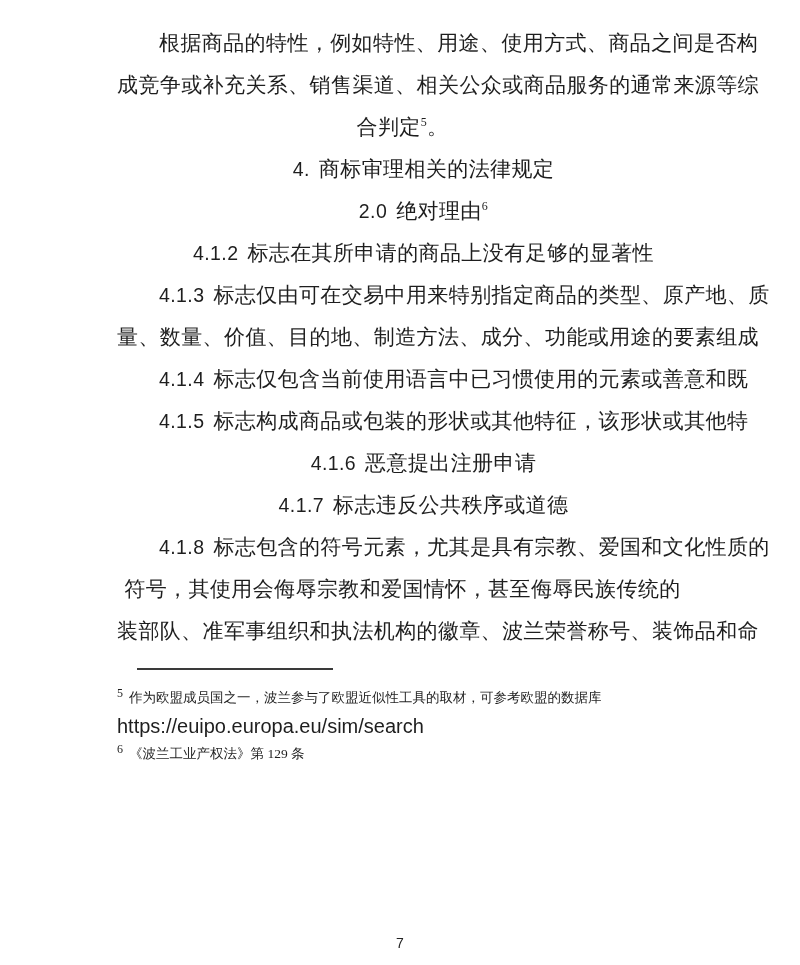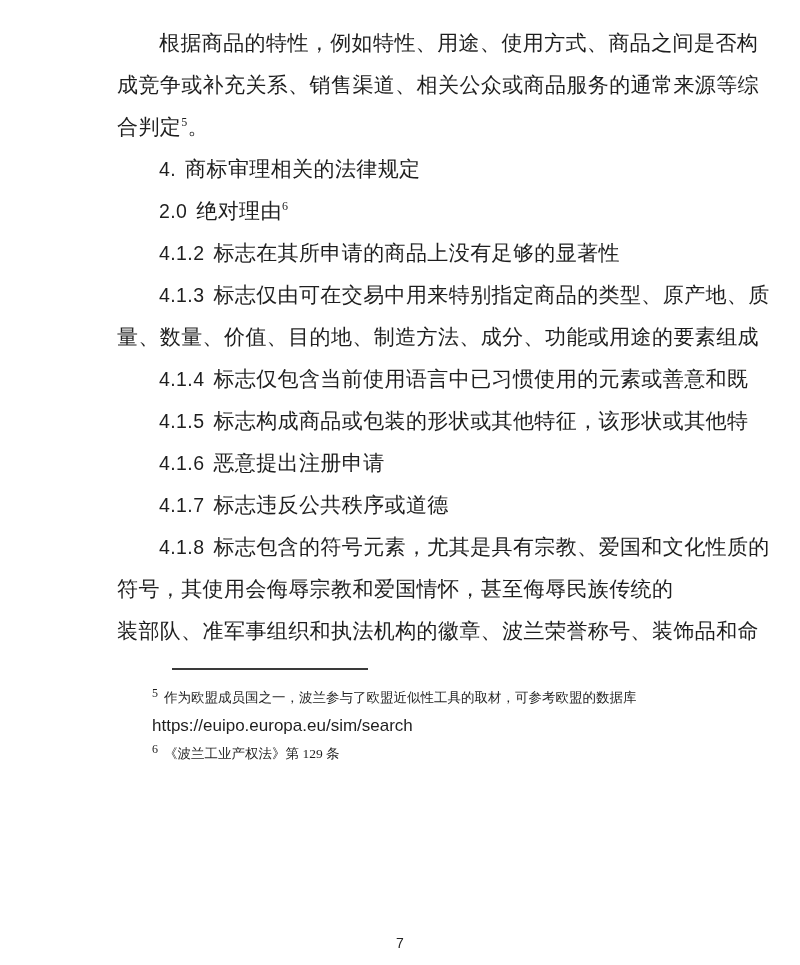--- a/index.html
+++ b/index.html
@@ -12,45 +12,46 @@
     font-family: "Liberation Serif", "DejaVu Serif", serif;
     overflow: hidden;
   }
   .content { padding: 22px 112px 0 117px; }
   .line {
     font-size: 21px;
     line-height: 42px;
     height: 42px;
     white-space: nowrap;
     letter-spacing: 0.4px;
+    text-align: center;
   }
   .indent { padding-left: 42px; }
   .num {
     font-family: "Liberation Sans", "DejaVu Sans", sans-serif;
     font-size: 19.5px;
     margin-right: 9px;
   }
   .wide-gap { }
   sup { font-size: 12px; line-height: 0; }
-  .footnotes { padding: 0 108px 0 117px; margin-left: 35px; }
+  .footnotes { padding: 0 108px 0 117px; }
   .fn-rule {
     width: 196px;
     border: none;
     border-top: 2px solid #3a3a3a;
     margin: 16px 0 14px 20px;
   }
   .fn-line {
     font-size: 13.5px;
     line-height: 28px;
     white-space: nowrap;
   }
   .fn-marker { margin-right: 6px; }
   .fn-url {
     font-family: "Liberation Sans", "DejaVu Sans", sans-serif;
-    font-size: 17px;
+    font-size: 20px;
   }
   .page-number {
     position: absolute;
     bottom: 14px;
     left: 0;
     right: 0;
     text-align: center;
     font-family: "Liberation Sans", "DejaVu Sans", sans-serif;
     font-size: 14px;
     color: #222;

